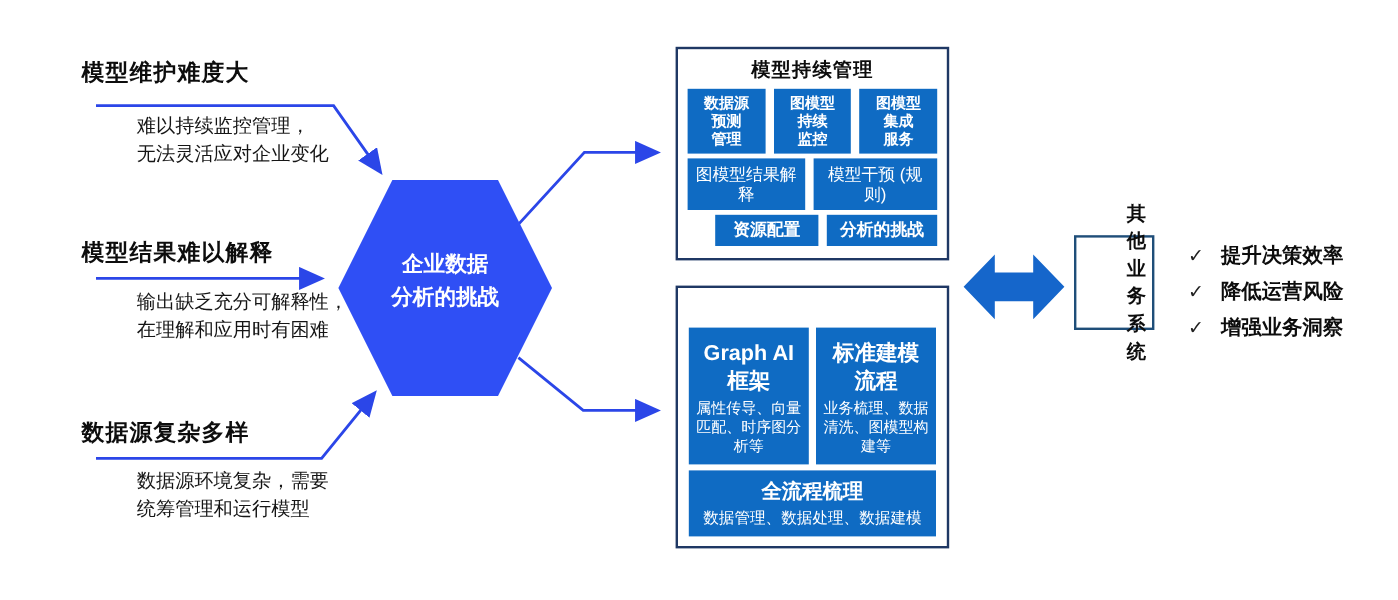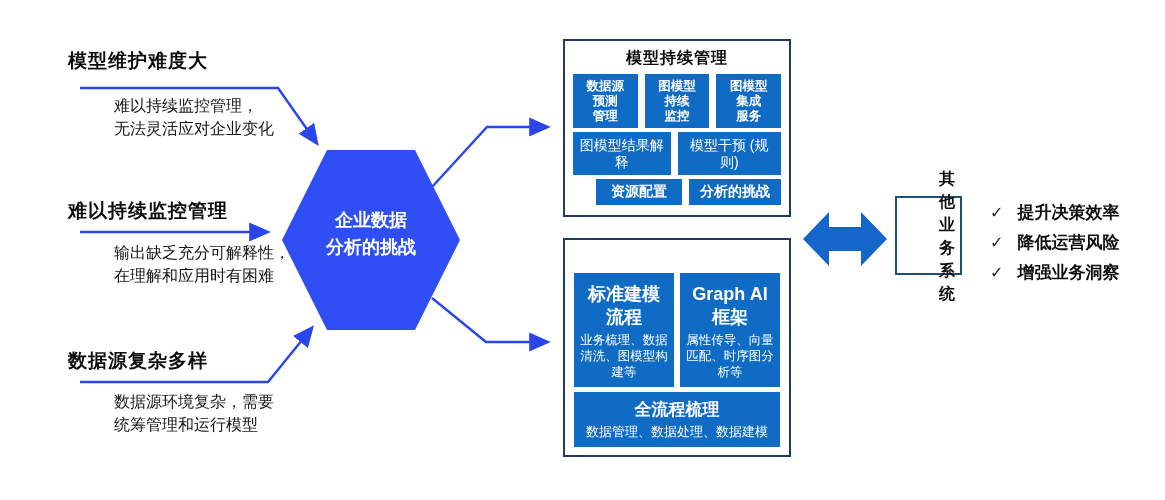--- a/index.html
+++ b/index.html
@@ -168,21 +168,21 @@
     <polygon points="803,239 829,212 829,227 861,227 861,212 887,239 861,266 861,251 829,251 829,266" style="fill:var(--double-arrow)"></polygon>
   </svg>
 
   <div class="hex-label">企业数据
 分析的挑战</div>
 
   <div class="challenge-title" style="top:48px">模型维护难度大</div>
   <div class="challenge-desc" style="top:94px">难以持续监控管理，
 无法灵活应对企业变化</div>
 
-  <div class="challenge-title" style="top:198px">难以持续监控管理</div>
+  <div class="challenge-title" style="top:198px">模型结果难以解释</div>
   <div class="challenge-desc" style="top:241px">输出缺乏充分可解释性，
 在理解和应用时有困难</div>
 
   <div class="challenge-title" style="top:348px">数据源复杂多样</div>
   <div class="challenge-desc" style="top:390px">数据源环境复杂，需要
 统筹管理和运行模型</div>
 
   <div class="outer-box box-top">
     <div class="box-header">模型持续管理</div>
     <div class="row row-1">
@@ -202,29 +202,29 @@
     </div>
     <div class="row row-3">
       <div class="cell col-a">资源配置</div>
       <div class="cell col-b">分析的挑战</div>
     </div>
   </div>
 
   <div class="outer-box box-bottom">
     <div class="fw-cols">
       <div class="fw-cell">
+        <div class="fw-title">Graph AI
+框架</div>
+        <div class="fw-desc">属性传导、向量匹配、时序图分析等</div>
+      </div>
+      <div class="fw-cell">
         <div class="fw-title">标准建模
 流程</div>
         <div class="fw-desc">业务梳理、数据清洗、图模型构建等</div>
       </div>
-      <div class="fw-cell">
-        <div class="fw-title">Graph AI
-框架</div>
-        <div class="fw-desc">属性传导、向量匹配、时序图分析等</div>
-      </div>
     </div>
     <div class="fw-bar">
       <div class="fw-bar-title">全流程梳理</div>
       <div class="fw-bar-desc">数据管理、数据处理、数据建模</div>
     </div>
   </div>
 
   <div class="other-system">其他
 业务
 系统</div>

